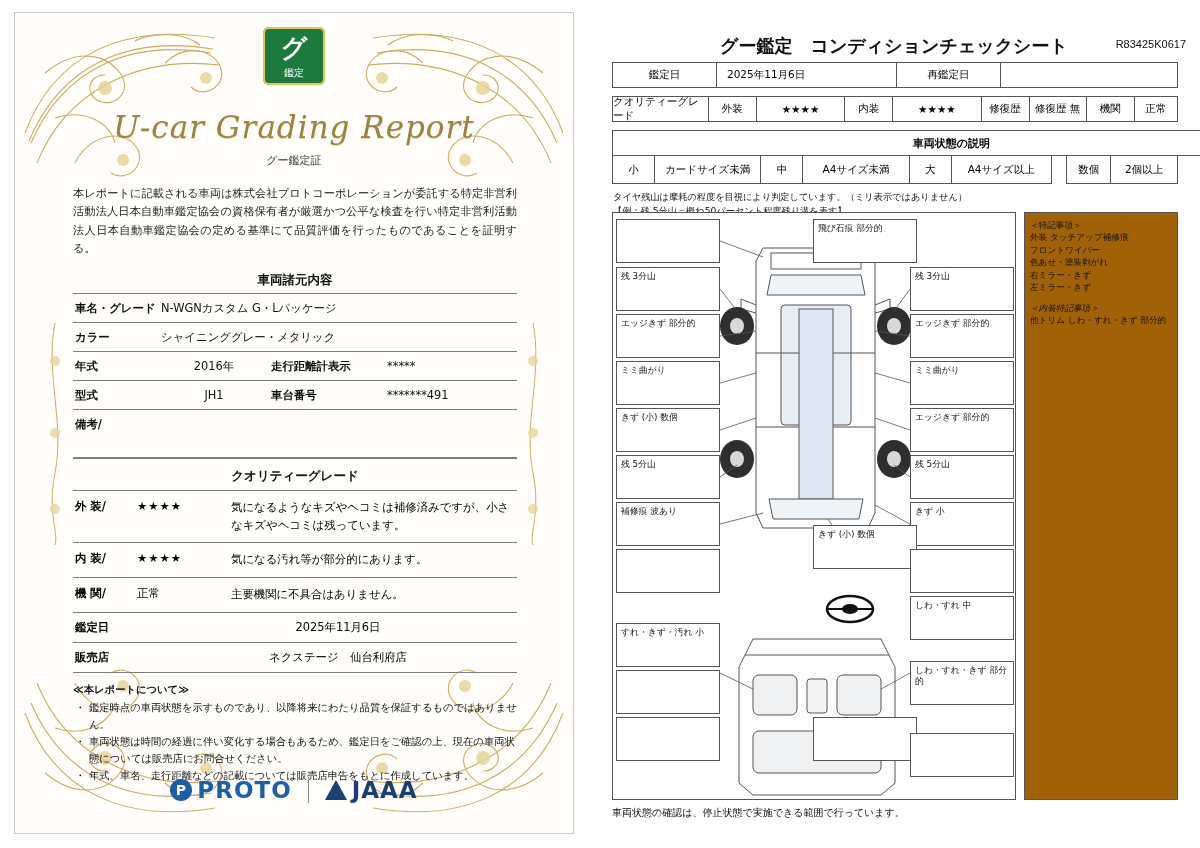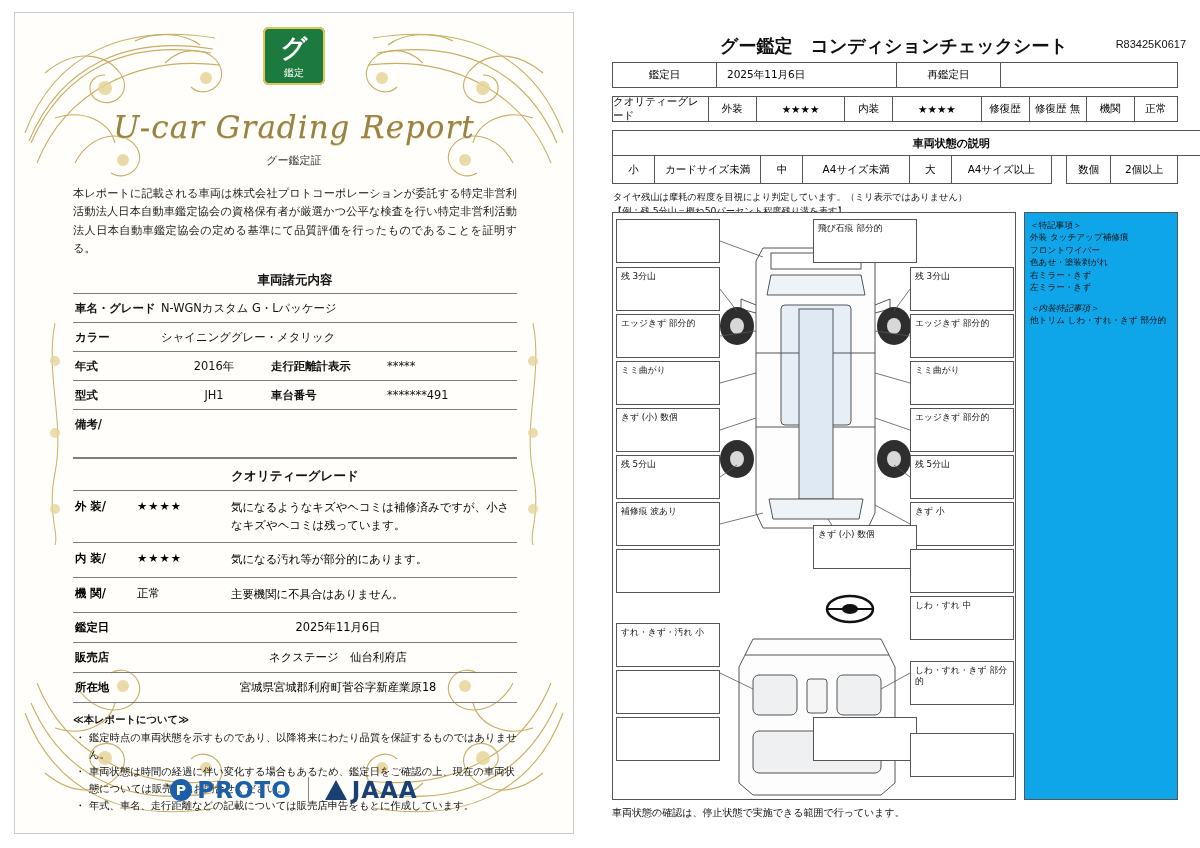--- a/index.html
+++ b/index.html
@@ -210,21 +210,21 @@
     font-size: 9.2px; line-height: 1.5; color: #111;
   }
 
   
   .diagram-box {
     position: absolute; left: 12px; top: 200px; width: 404px; height: 588px;
     border: 1px solid #555; background: #fff;
   }
   .remarks-box {
     position: absolute; left: 424px; top: 200px; width: 154px; height: 588px;
-    border: 1px solid #555; background: #0ea5e9; padding: 6px 5px;
+    border: 1px solid #555; background: #a16207; padding: 6px 5px;
     font-size: 8.6px; line-height: 1.45; color: #111;
   }
   .remarks-box .rh { font-weight: normal; margin-top: 0px; }
   .remarks-box .rh2 { margin-top: 8px; font-style: italic; }
 
   .cell {
     position: absolute; border: 1px solid #555; background: #fff;
     font-size: 8.8px; color: #111; padding: 3px 4px;
     line-height: 1.2;
   }
@@ -403,24 +403,20 @@
 
       <table class="meta">
         <tbody>
             <tr>
           <td class="m1">鑑定日</td>
           <td class="m2">2025年11月6日</td>
         </tr>
         <tr>
           <td class="m1">販売店</td>
           <td class="m2">ネクステージ　仙台利府店</td>
-        </tr>
-        <tr>
-          <td class="m1">所在地</td>
-          <td class="m2">宮城県宮城郡利府町菅谷字新産業原18</td>
         </tr>
       </tbody>
         </table>
 
       <div class="notes">
         <div class="nt-head">≪本レポートについて≫</div>
         <ul>
           <li>鑑定時点の車両状態を示すものであり、以降将来にわたり品質を保証するものではありません。</li>
           <li>車両状態は時間の経過に伴い変化する場合もあるため、鑑定日をご確認の上、現在の車両状態については販売店にお問合せください。</li>
           <li>年式、車名、走行距離などの記載については販売店申告をもとに作成しています。</li>

